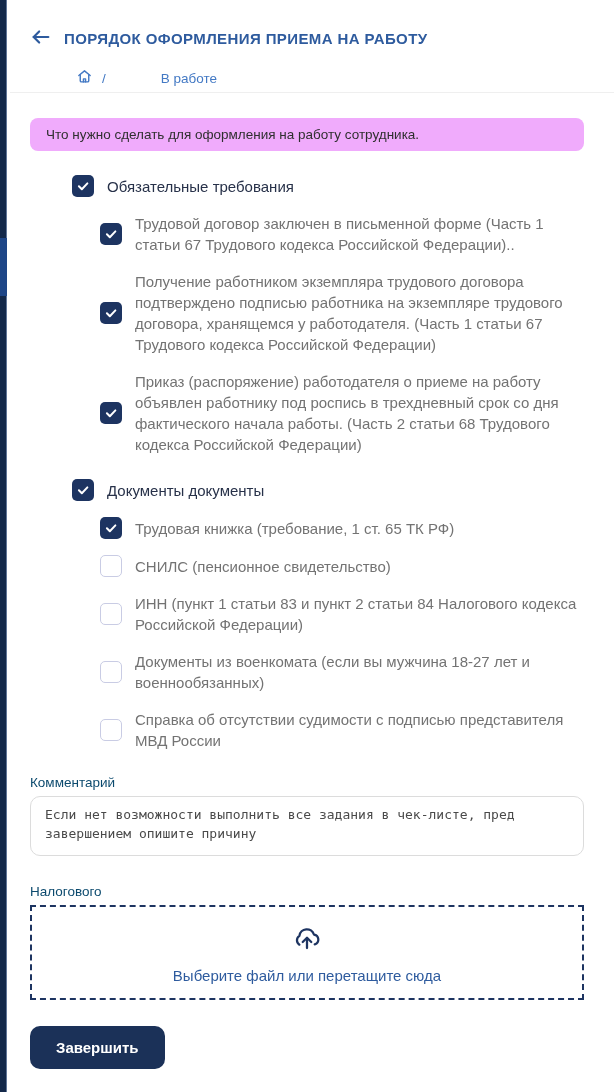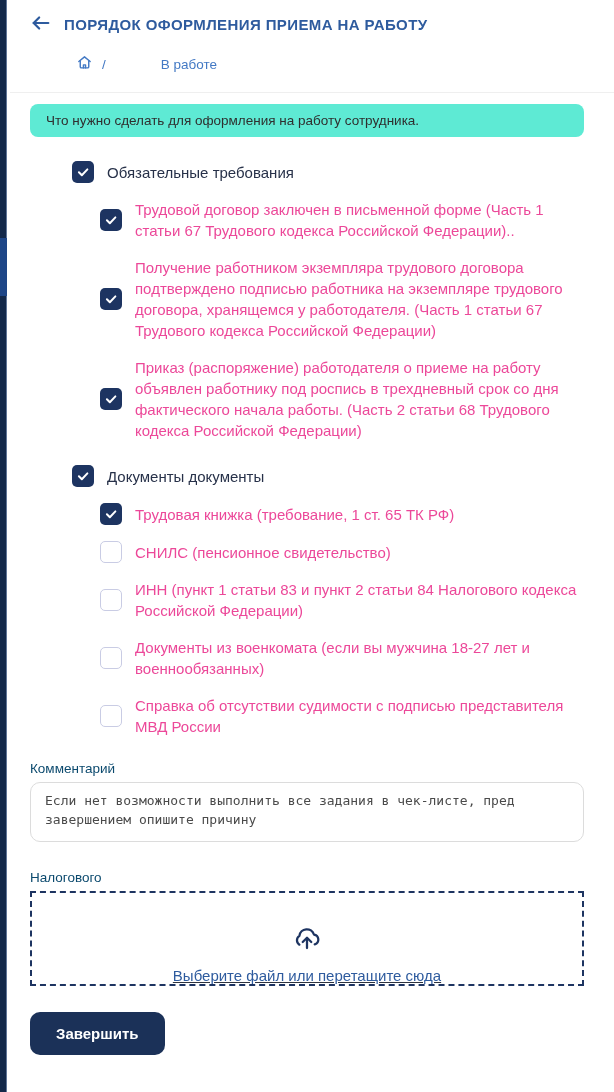--- a/index.html
+++ b/index.html
@@ -29,21 +29,21 @@
   .divider {
     position: absolute; top: 92px; left: 10px; right: 0;
     border-top: 1px solid #efefef;
   }
 
   .content { padding: 0 30px; }
 
   
   .header {
     display: flex; align-items: center; gap: 12px;
-    padding-top: 12px;
+    padding-top: 26px;
   }
   .back-btn {
     background: none; border: none; padding: 0; margin: 0;
     display: flex; align-items: center; cursor: pointer;
   }
   .page-title {
     color: #2e5b9e; font-size: 15px; font-weight: bold;
     letter-spacing: 0.4px; margin: 0;
   }
 
@@ -52,21 +52,21 @@
     display: flex; align-items: center; gap: 9px;
     margin-top: 17px;
     color: #4379c4; font-size: 13.5px;
   }
   .breadcrumb a { color: #4379c4; text-decoration: none; padding-left: 46px; }
   .crumb-sep { color: #4379c4; }
 
   
   .info-banner {
     margin-top: 30px;
-    background: #5eead4;
+    background: #f0abfc;
     border-radius: 8px;
     padding: 9px 16px;
     font-size: 13.5px;
     color: #2f2f2f;
   }
 
   
   .checklist { margin-top: 4px; }
   .group { margin-top: 24px; }
   .row { display: flex; align-items: center; gap: 13px; padding-left: 42px; }
@@ -74,21 +74,21 @@
   .item-row { margin-left: 28px; margin-top: 16px; }
   .checkbox {
     width: 22px; height: 22px; flex: 0 0 22px;
     border-radius: 5px;
     display: flex; align-items: center; justify-content: center;
     cursor: pointer;
   }
   .checkbox.checked { background: #1d3461; }
   .checkbox.unchecked { background: #fff; border: 1px solid #c9cce4; }
   .row-label {
-    font-size: 15px; line-height: 1.4; color: #ec4899;
+    font-size: 15px; line-height: 1.4; color: #737373;
     max-width: 492px;
   }
   .group-label { color: #273149; }
 
   
   .field-label {
     margin-top: 24px;
     color: #0c4a6e; font-size: 13.5px;
   }
   .comment-box {
@@ -102,24 +102,23 @@
     line-height: 1.45;
   }
   .comment-box::placeholder { color: #4a4a4a; opacity: 1; }
 
   
   .upload-area {
     margin-top: 6px;
     height: 95px;
     border: 2px dashed #1d3461;
     display: flex; flex-direction: column;
-    align-items: center; justify-content: flex-end;
+    align-items: center; justify-content: center;
     gap: 9px; cursor: pointer;
     background: #fff;
-    text-decoration: underline;
   }
   .upload-text { color: #2e5b9e; font-size: 15px; }
 
   
   .submit-btn {
     margin-top: 26px;
     background: #1b3158; color: #ffffff;
     font-family: "Liberation Sans", sans-serif;
     font-size: 15px; font-weight: bold;
     border: none; border-radius: 10px;

